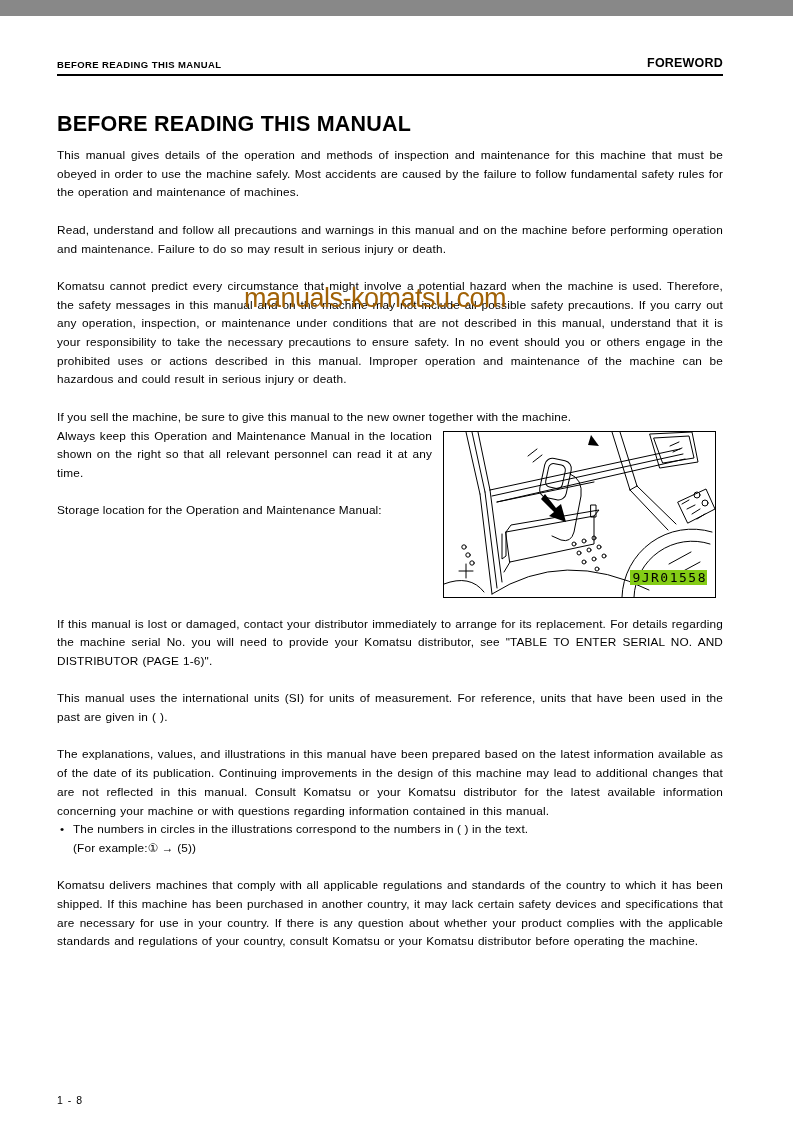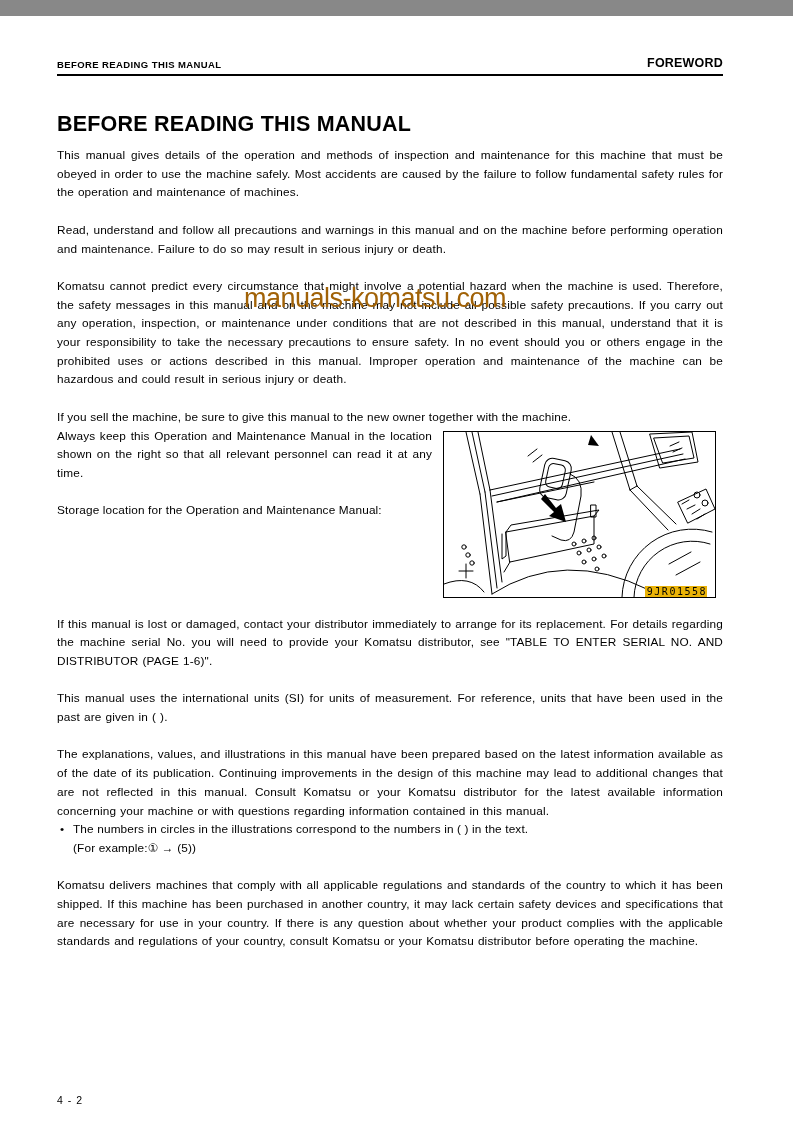--- a/index.html
+++ b/index.html
@@ -33,23 +33,23 @@
   .wrap-text { width:375px; }
   .wrap-text .spacer { height:18.7px; }
 
   .figure {
     position:absolute; top:4px; right:7px;
     width:271px; height:165px;
     border:1.5px solid #000; background:#fff;
   }
   .figure svg { display:block; width:100%; height:100%; }
   .figure-label {
-    position:absolute; right:8px; bottom:0;
+    position:absolute; right:8px; bottom:12px;
     font-family:"DejaVu Sans Mono", monospace;
-    font-size:10px; letter-spacing:1.5px; background:#eab308; padding-left:2px;
+    font-size:13px; letter-spacing:1.5px; background:#84cc16; padding-left:2px;
   }
 
   
   .bullet-row { display:flex; margin:0 0 18.7px 0; }
   .bullet-char { width:13px; padding-left:3px; font-size:11.8px; line-height:18.7px; }
   .bullet-body { flex:1; }
 
   
   .watermark {
     position:absolute; left:244px; top:267px;
@@ -178,14 +178,14 @@
         <div class="line">The numbers in circles in the illustrations correspond to the numbers in ( ) in the text.</div>
         <div class="line">(For example:① → (5))</div>
       </div>
     </div>
 
     <p class="para">Komatsu delivers machines that comply with all applicable regulations and standards of the country to which it has been shipped.  If this machine has been purchased in another country, it may lack certain safety devices and specifications that are necessary for use in your country. If there is any question about whether your product complies with the applicable standards and regulations of your country, consult Komatsu or your Komatsu distributor before operating the machine.</p>
   </div>
 
   <div class="watermark">manuals-komatsu.com</div>
 
-  <div class="footer">4 - 2</div>
+  <div class="footer">1 - 8</div>
 </div>
 
 </body></html>

